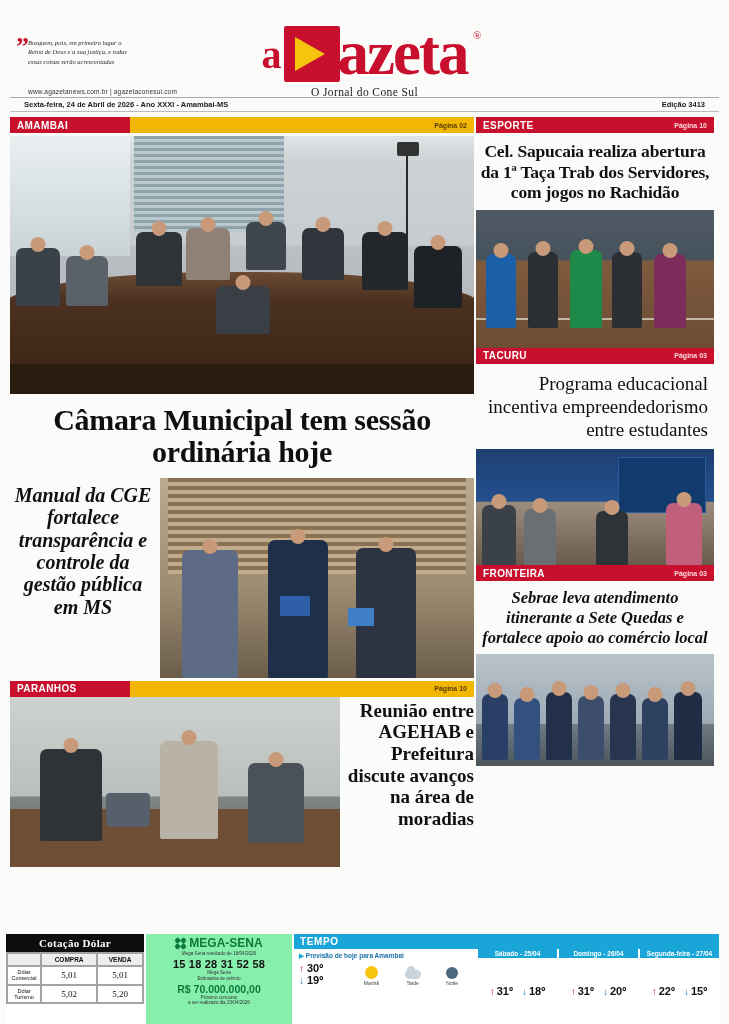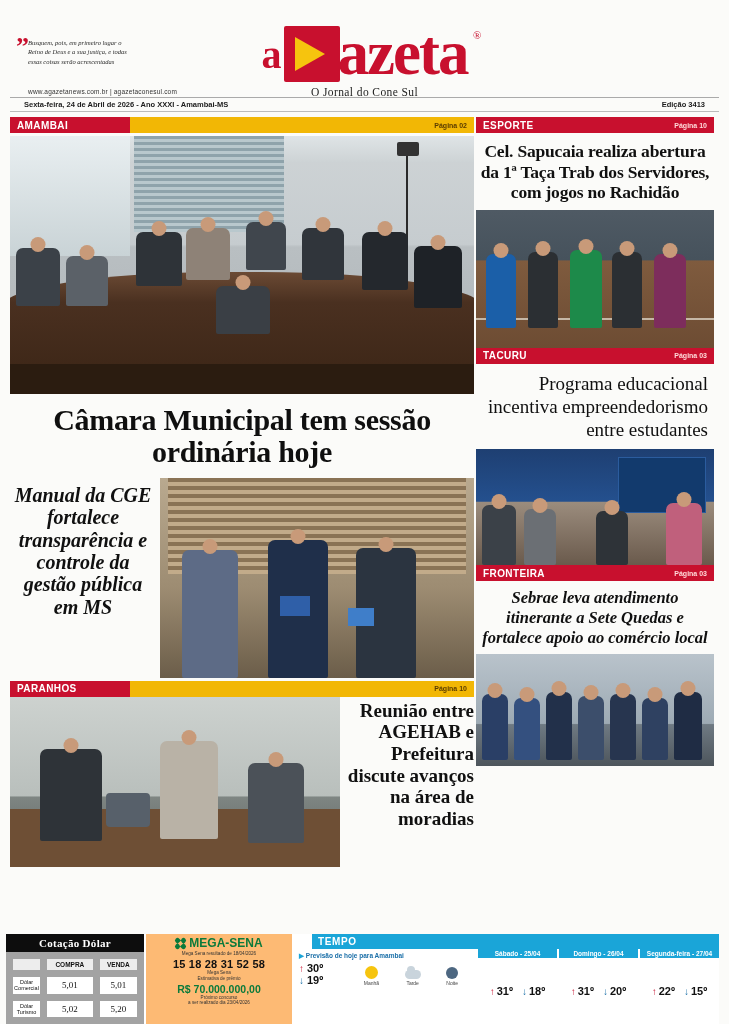--- a/index.html
+++ b/index.html
@@ -300,29 +300,29 @@
   .dolar {
     width: 140px; background: #fff; border-right: 2px solid #fff;
   }
   .dolar-head {
     background: #0d0d0d; color: #fff; text-align: center;
     font-size: 11px; font-weight: bold; padding: 3px 0; letter-spacing: .3px;
     font-family: "Liberation Serif", serif;
   }
   .dolar table { width: 100%; border-collapse: collapse; font-size: 7px; }
   .dolar th, .dolar td {
-    border: 7px solid #a3a3a3; text-align: center; padding: 2px 1px;
+    border: 2px solid #a3a3a3; text-align: center; padding: 2px 1px;
     color: #111;
   }
   .dolar th { background: #ededed; font-size: 6.5px; }
   .dolar td.val { font-size: 9px; font-family: "Liberation Serif", serif; }
   .dolar td.rowlab { font-size: 5.5px; width: 34px; line-height: 1.15; }
 
   .mega {
-    width: 148px; background: #fdba74; text-align: center; padding: 2px 3px;
+    width: 148px; background: #86efac; text-align: center; padding: 2px 3px;
     border-right: 2px solid #fff;
   }
   .mega-logo {
     display: flex; align-items: center; justify-content: center; gap: 3px;
     color: #0b7a3b; font-weight: bold; font-size: 12px;
     font-family: "Liberation Sans", sans-serif;
   }
   .mega-logo .clover {
     width: 11px; height: 11px; position: relative;
   }
@@ -341,21 +341,21 @@
   .mega-est { font-size: 4.6px; color: #333; line-height: 1.3; }
   .mega-prize {
     font-family: "Liberation Sans", sans-serif; font-weight: bold;
     font-size: 10.5px; color: #0b7a3b; margin-top: 1px;
   }
   .mega-next { font-size: 4.6px; color: #333; }
 
   .tempo { flex: 1; background: #fff; display: flex; flex-direction: column; }
   .tempo-head {
     background: #1aa5d8; color: #fff; font-weight: bold; font-size: 10px;
-    padding: 2px 6px; letter-spacing: .6px; margin-left: 18px;
+    padding: 2px 6px; letter-spacing: .6px;
   }
   .tempo-body { flex: 1; display: flex; }
   .tempo-left { width: 182px; padding: 3px 5px; }
   .tempo-title {
     font-size: 6.5px; font-weight: bold; color: #1a6fa8; margin-bottom: 2px;
   }
   .tempo-title .pin { color: #1aa5d8; }
   .tempo-temps { display: flex; }
   .tt-col { width: 52px; }
   .tt-row { display: flex; align-items: center; gap: 3px; font-size: 11px; font-weight: bold; color: #111; }

